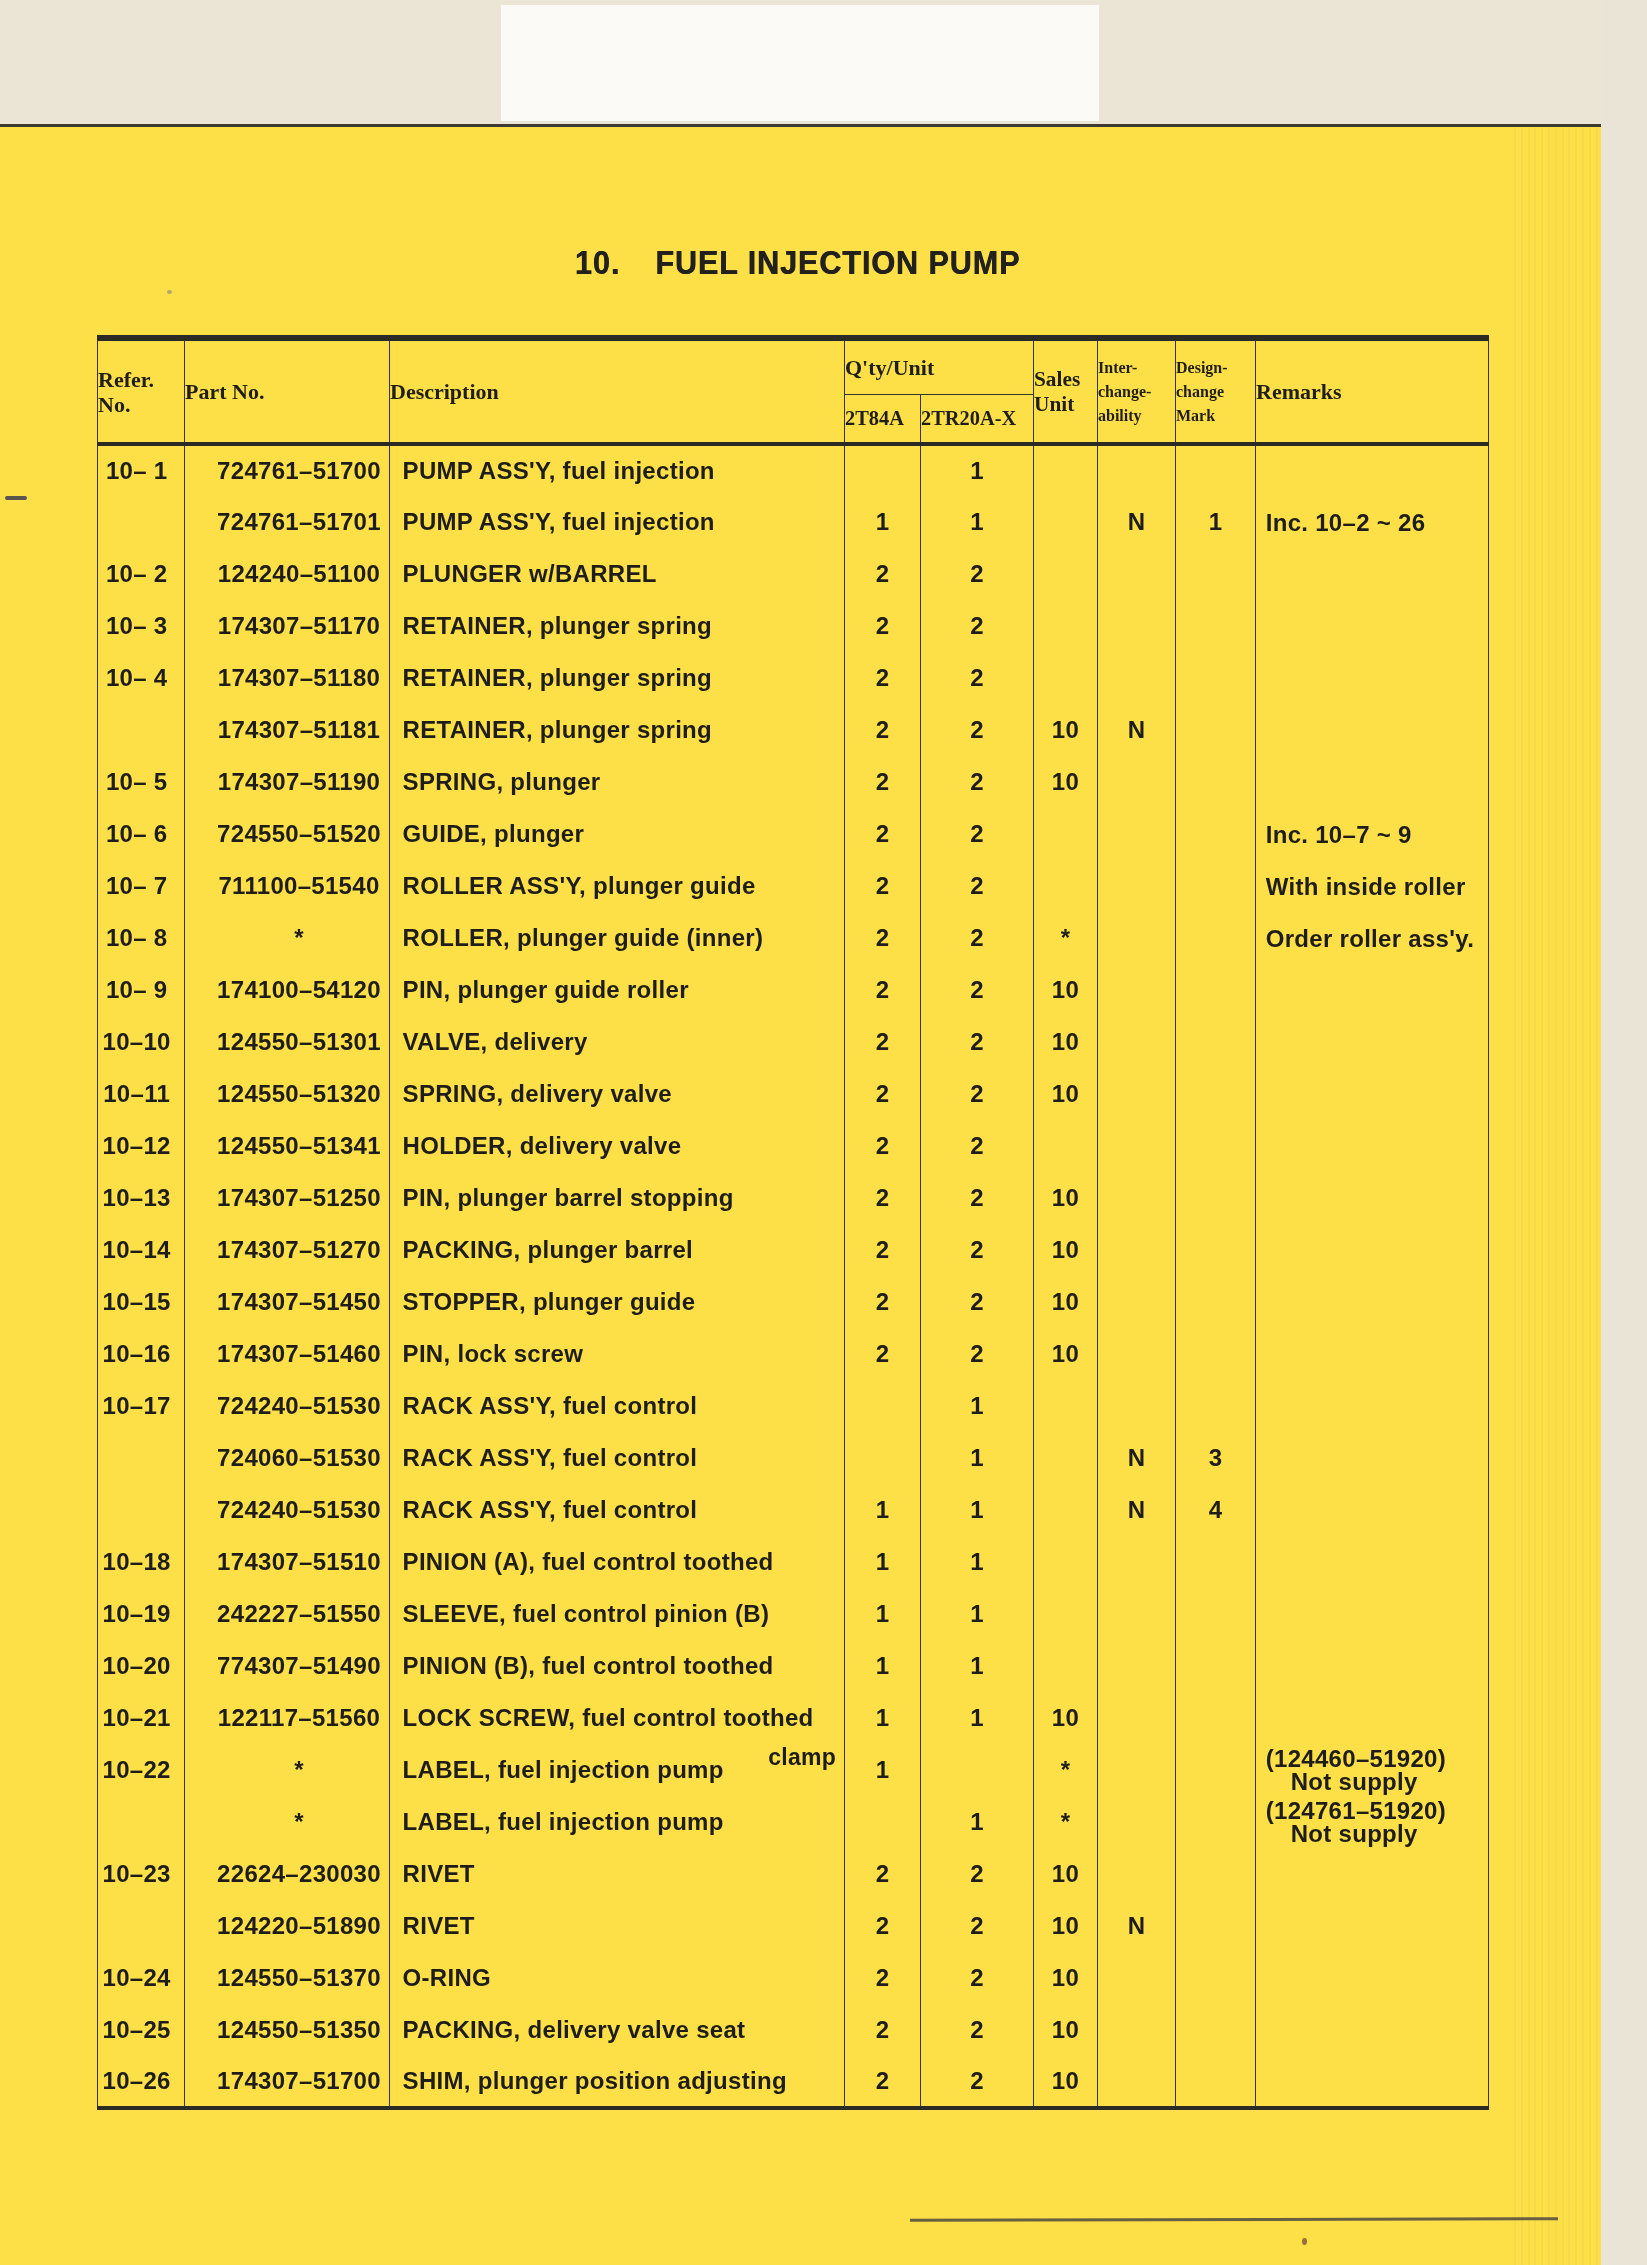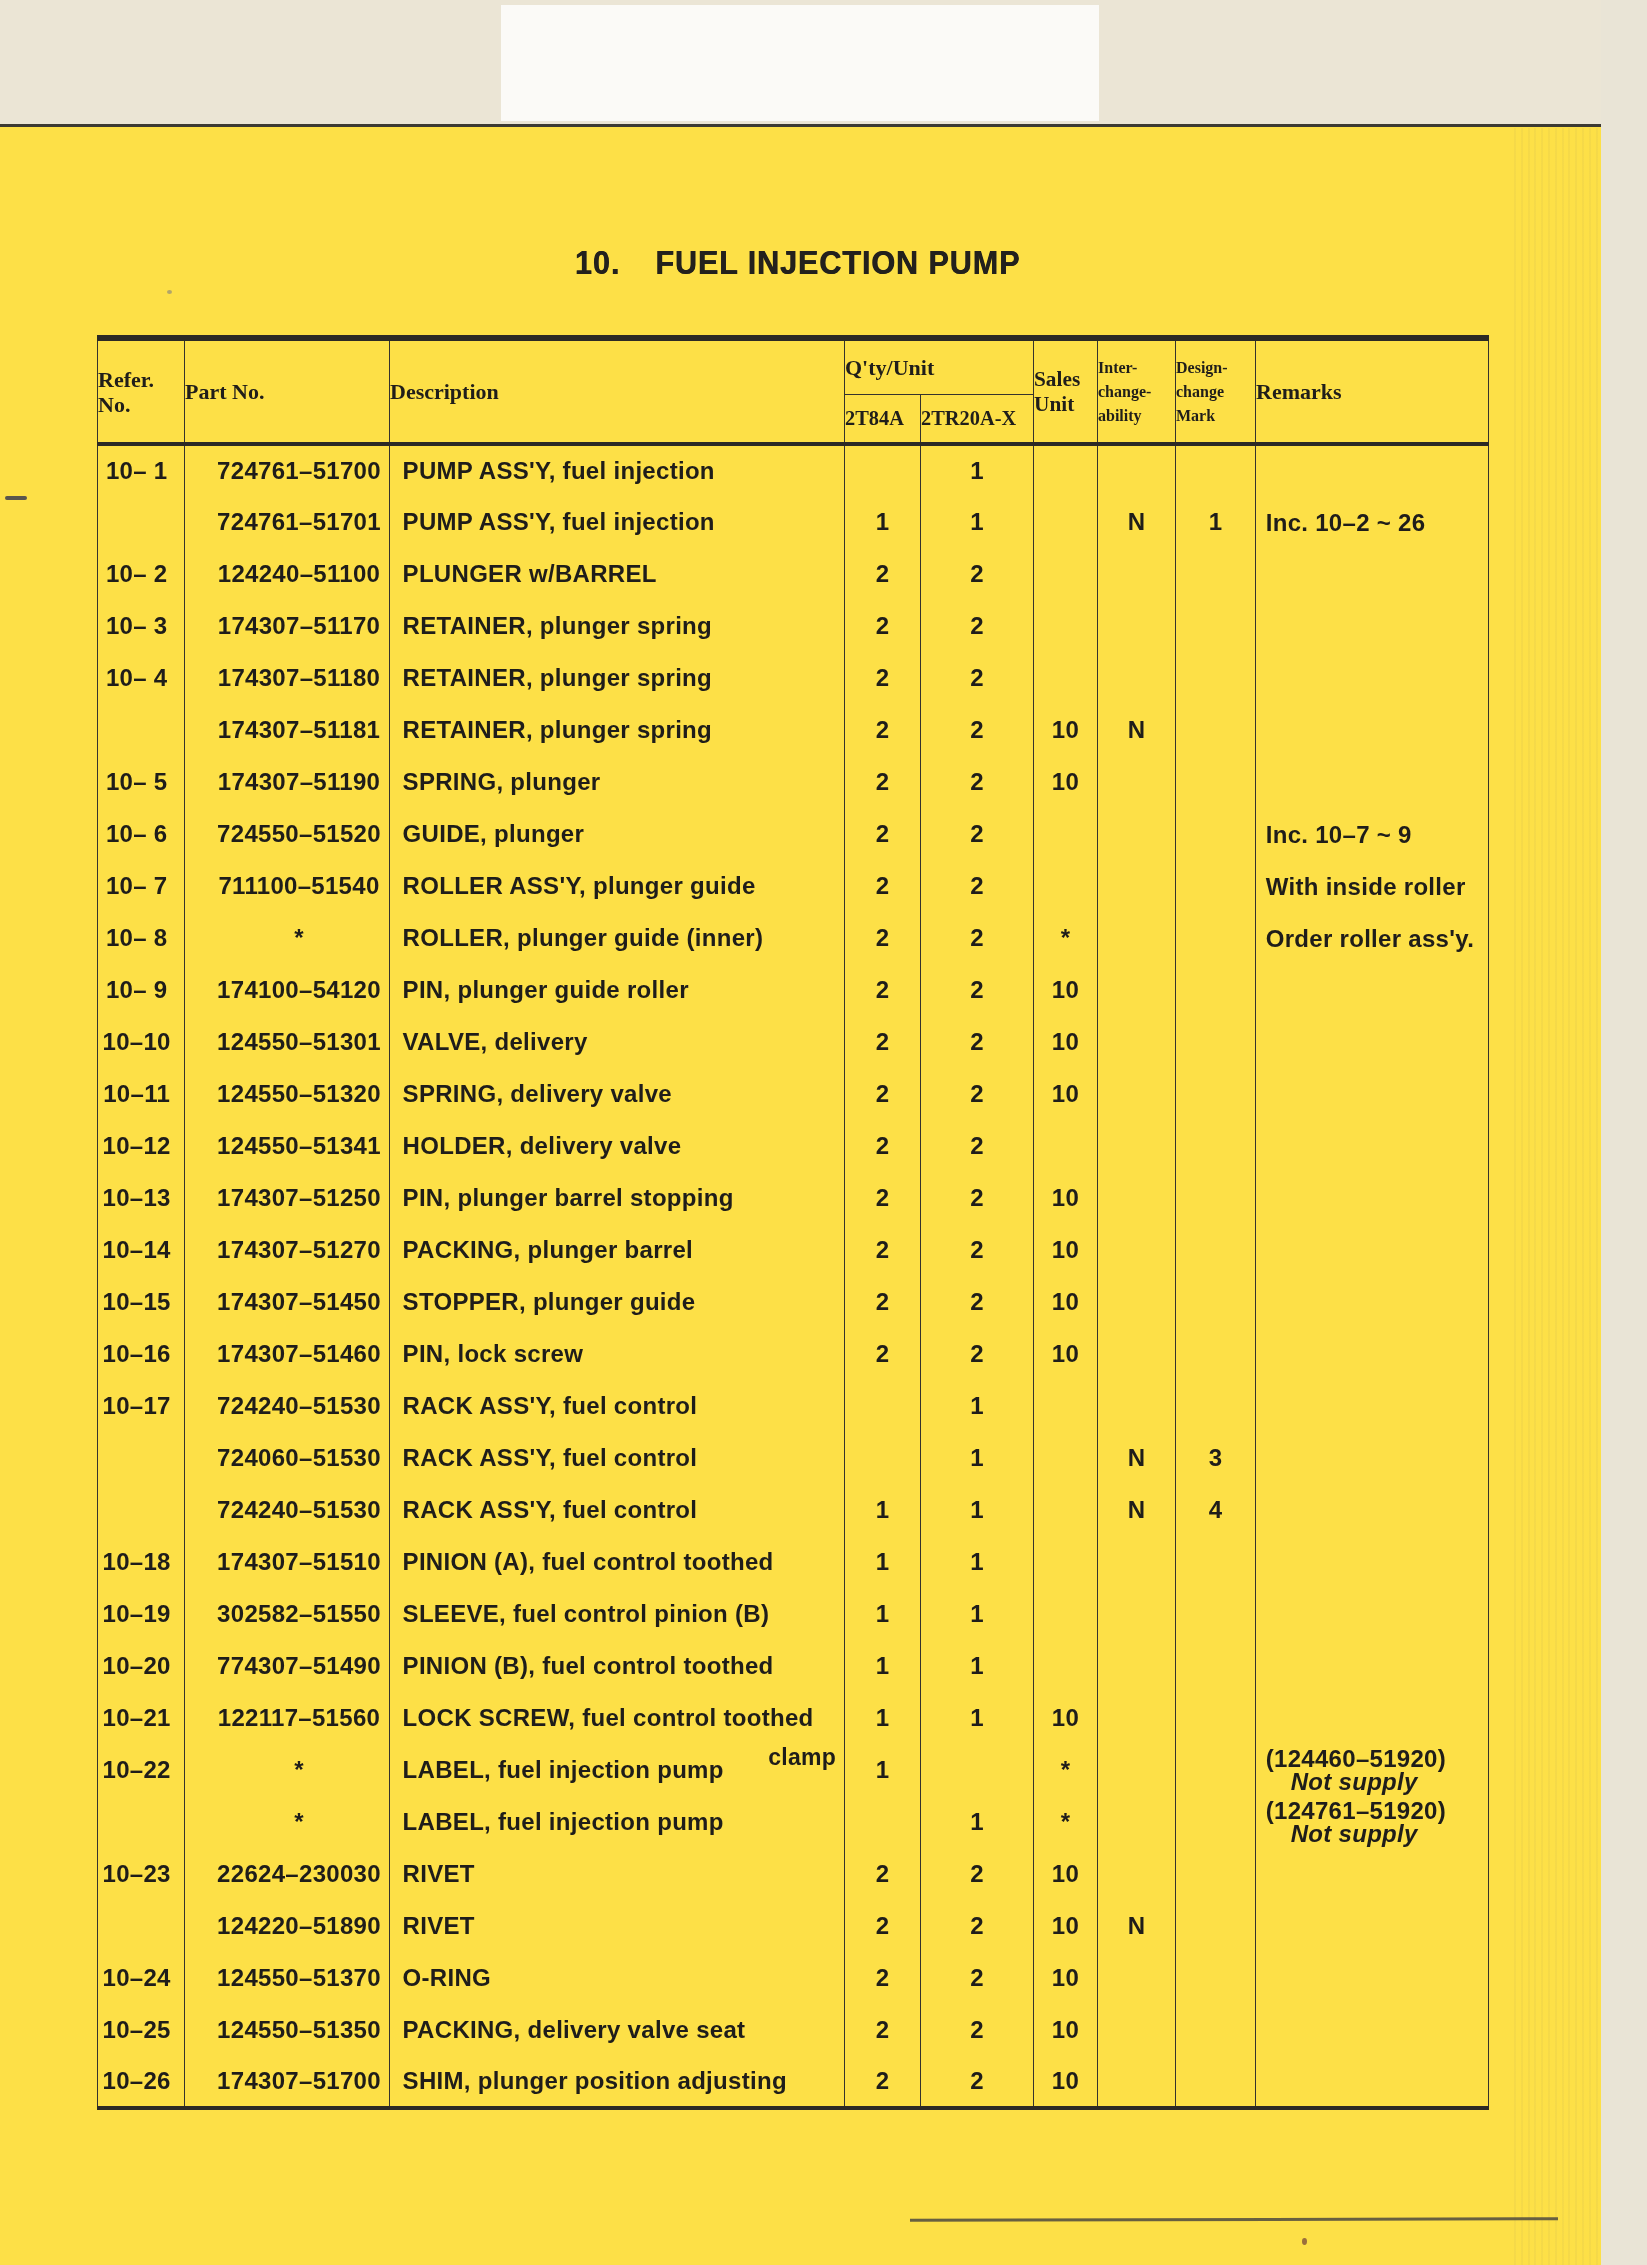--- a/index.html
+++ b/index.html
@@ -87,21 +87,21 @@
   .parts tbody td {
     font-weight:700; font-size:24px; vertical-align:middle;
     letter-spacing:0.3px;
   }
   td.c-refer { text-align:center; padding-right:8.7px; letter-spacing:1px; }
   td.c-part  { text-align:center;padding-left:24px; }
   td.c-desc  { text-align:left; padding-left:12.6px; font-size:23px; position:relative; }
   .desc2 { position:absolute; right:7.8px; top:52px; font-size:23px; }
   td.c-q, td.c-sales, td.c-inter, td.c-mark { text-align:center; }
   td.c-remarks { font-size:19.4px; line-height:23px; padding-left:9.7px; letter-spacing:0; }
-  .rm-line.indent { padding-left:25px;font-style:italic; }
+  .rm-line.indent { padding-left:25px; }
 </style>
 </head>
 <body>
 
 <div class="page">
 
   <div class="top-band">
     <div class="top-gap"></div>
   </div>
   <div class="right-streaks"></div>
@@ -393,21 +393,21 @@
           <td class="c-desc"><span>PINION (A), fuel control toothed</span></td>
           <td class="c-q">1</td>
           <td class="c-q">1</td>
           <td class="c-sales"></td>
           <td class="c-inter"></td>
           <td class="c-mark"></td>
           <td class="c-remarks"></td>
         </tr>
         <tr>
           <td class="c-refer">10–19</td>
-          <td class="c-part">302582–51550</td>
+          <td class="c-part">242227–51550</td>
           <td class="c-desc"><span>SLEEVE, fuel control pinion (B)</span></td>
           <td class="c-q">1</td>
           <td class="c-q">1</td>
           <td class="c-sales"></td>
           <td class="c-inter"></td>
           <td class="c-mark"></td>
           <td class="c-remarks"></td>
         </tr>
         <tr>
           <td class="c-refer">10–20</td>

